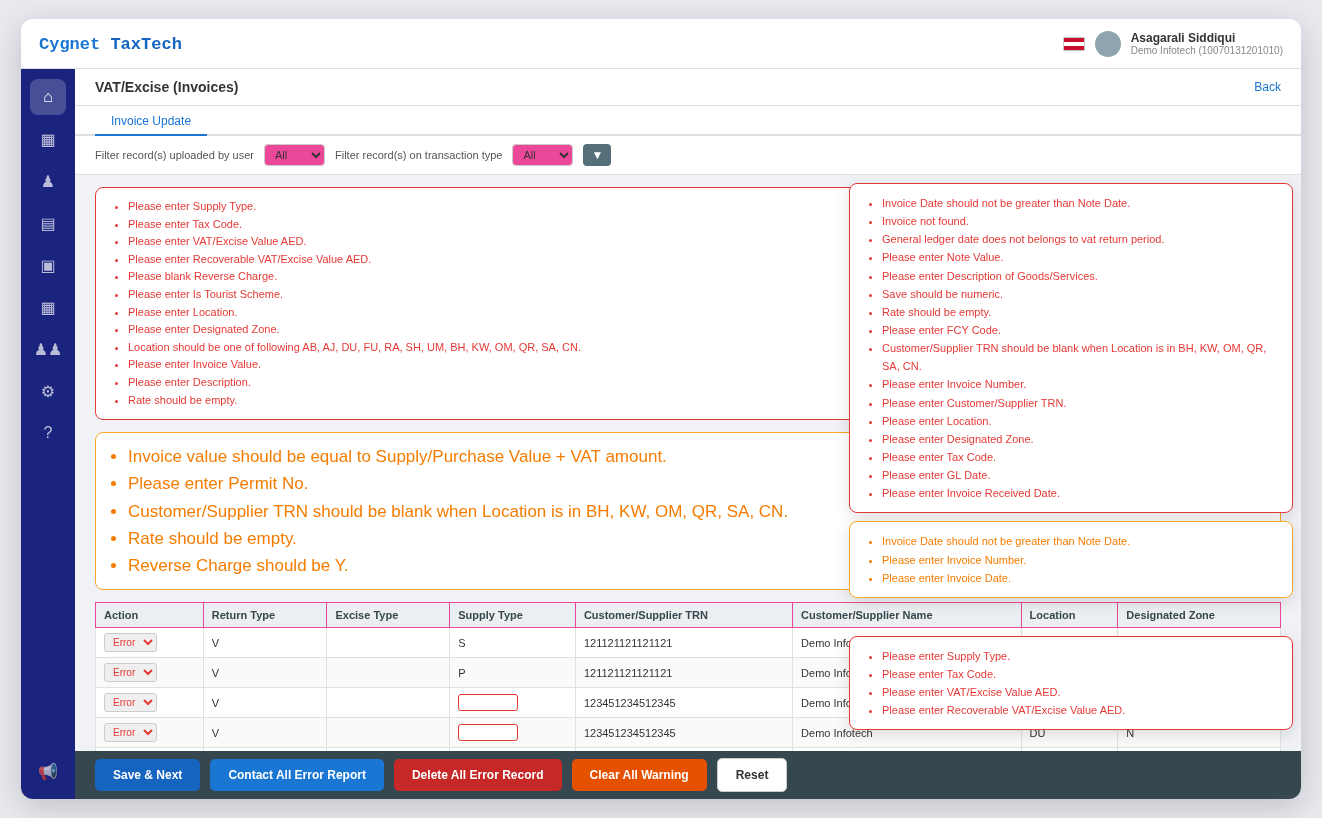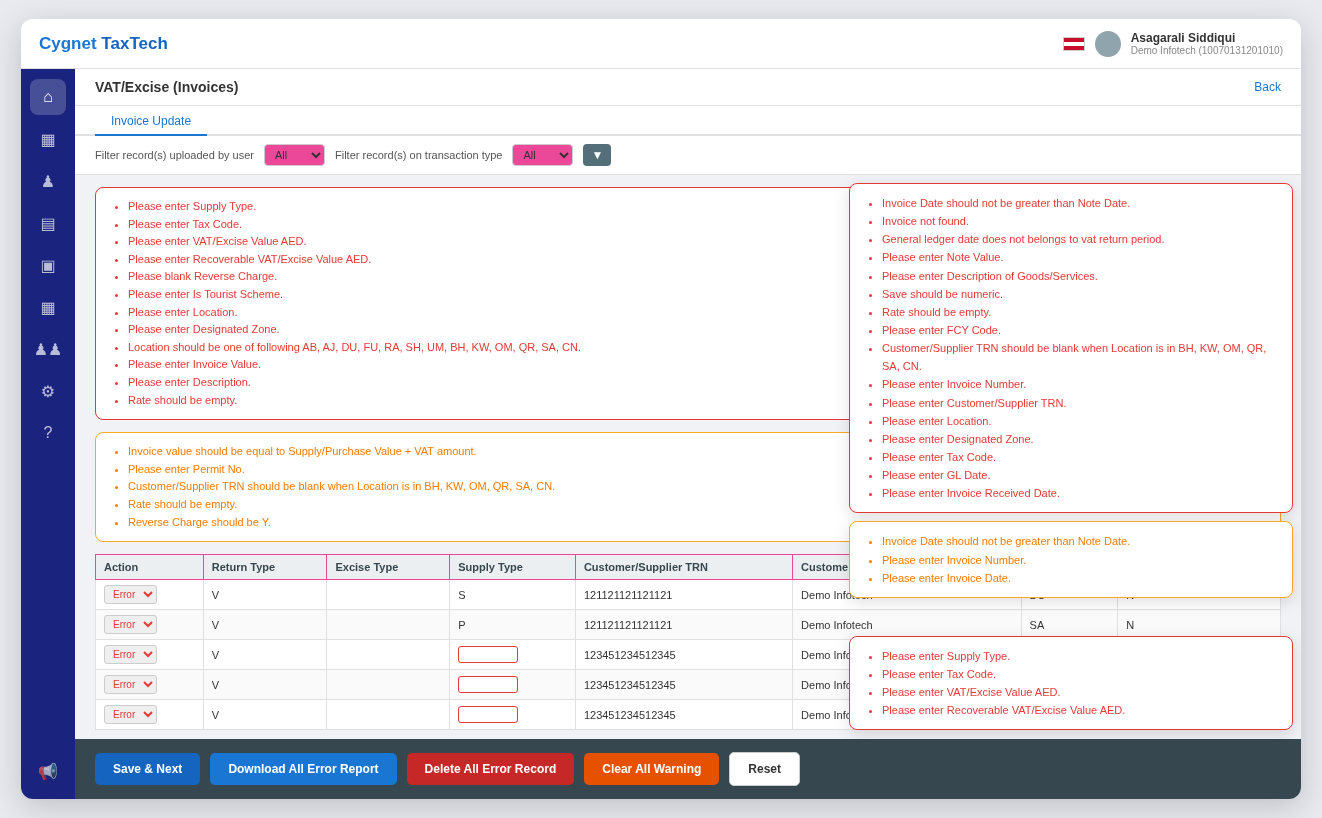--- a/index.html
+++ b/index.html
@@ -35,21 +35,21 @@
       align-items: center;
       justify-content: space-between;
       padding: 0 18px;
       flex-shrink: 0;
     }
     .logo {
       font-size: 17px;
       font-weight: 700;
       color: #1a237e;
     }
-    .logo span { color: #1976d2; }
+    .logo span { color: #1976d2; font-family: Liberation Mono, monospace; }
     .top-bar-right {
       display: flex;
       align-items: center;
       gap: 10px;
       font-size: 12px;
       color: #555;
     }
     .flag-icon {
       width: 22px;
       height: 14px;
@@ -203,21 +203,21 @@
     .error-panel ul, .warning-panel ul {
       list-style: disc;
       padding-left: 18px;
     }
     .error-panel ul li {
       font-size: 11px;
       color: #e53935;
       line-height: 1.6;
     }
     .warning-panel ul li {
-      font-size: 11px;
+      font-size: 17px;
       color: #f57c00;
       line-height: 1.6;
     }
 
     
     .data-table {
       width: 100%;
       border-collapse: collapse;
       background: #fff;
       font-size: 11px;
@@ -248,21 +248,21 @@
     .cell-input {
       border: 1.5px solid #e53935;
       border-radius: 3px;
       width: 60px;
       padding: 2px 4px;
       font-size: 10px;
     }
 
     
     .action-bar {
-      height: 60px;
+      height: 48px;
       background: #37474f;
       display: flex;
       align-items: center;
       padding: 0 20px;
       gap: 10px;
       flex-shrink: 0;
     }
     .action-btn {
       padding: 9px 18px;
       border: none;
@@ -523,21 +523,21 @@
 
             </ul>
           </div>
 
         </div>
 
       </div>
 
       <div class="action-bar">
         <button class="action-btn btn-blue">Save &amp; Next</button>
-        <button class="action-btn btn-blue2">Download All Error Report</button>
+        <button class="action-btn btn-blue2">Contact All Error Report</button>
         <button class="action-btn btn-red">Delete All Error Record</button>
         <button class="action-btn btn-orange">Clear All Warning</button>
         <button class="action-btn btn-white">Reset</button>
       </div>
 
     </div>
   </div>
 </div>
 
 </body></html>

